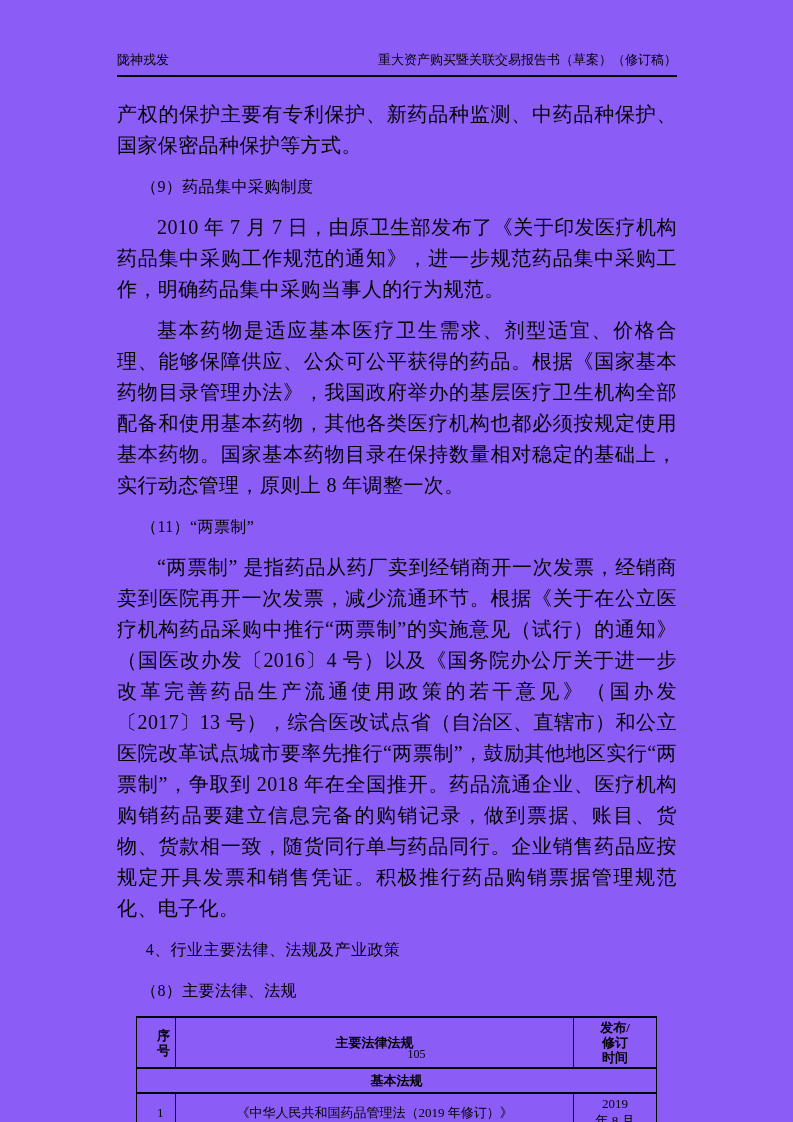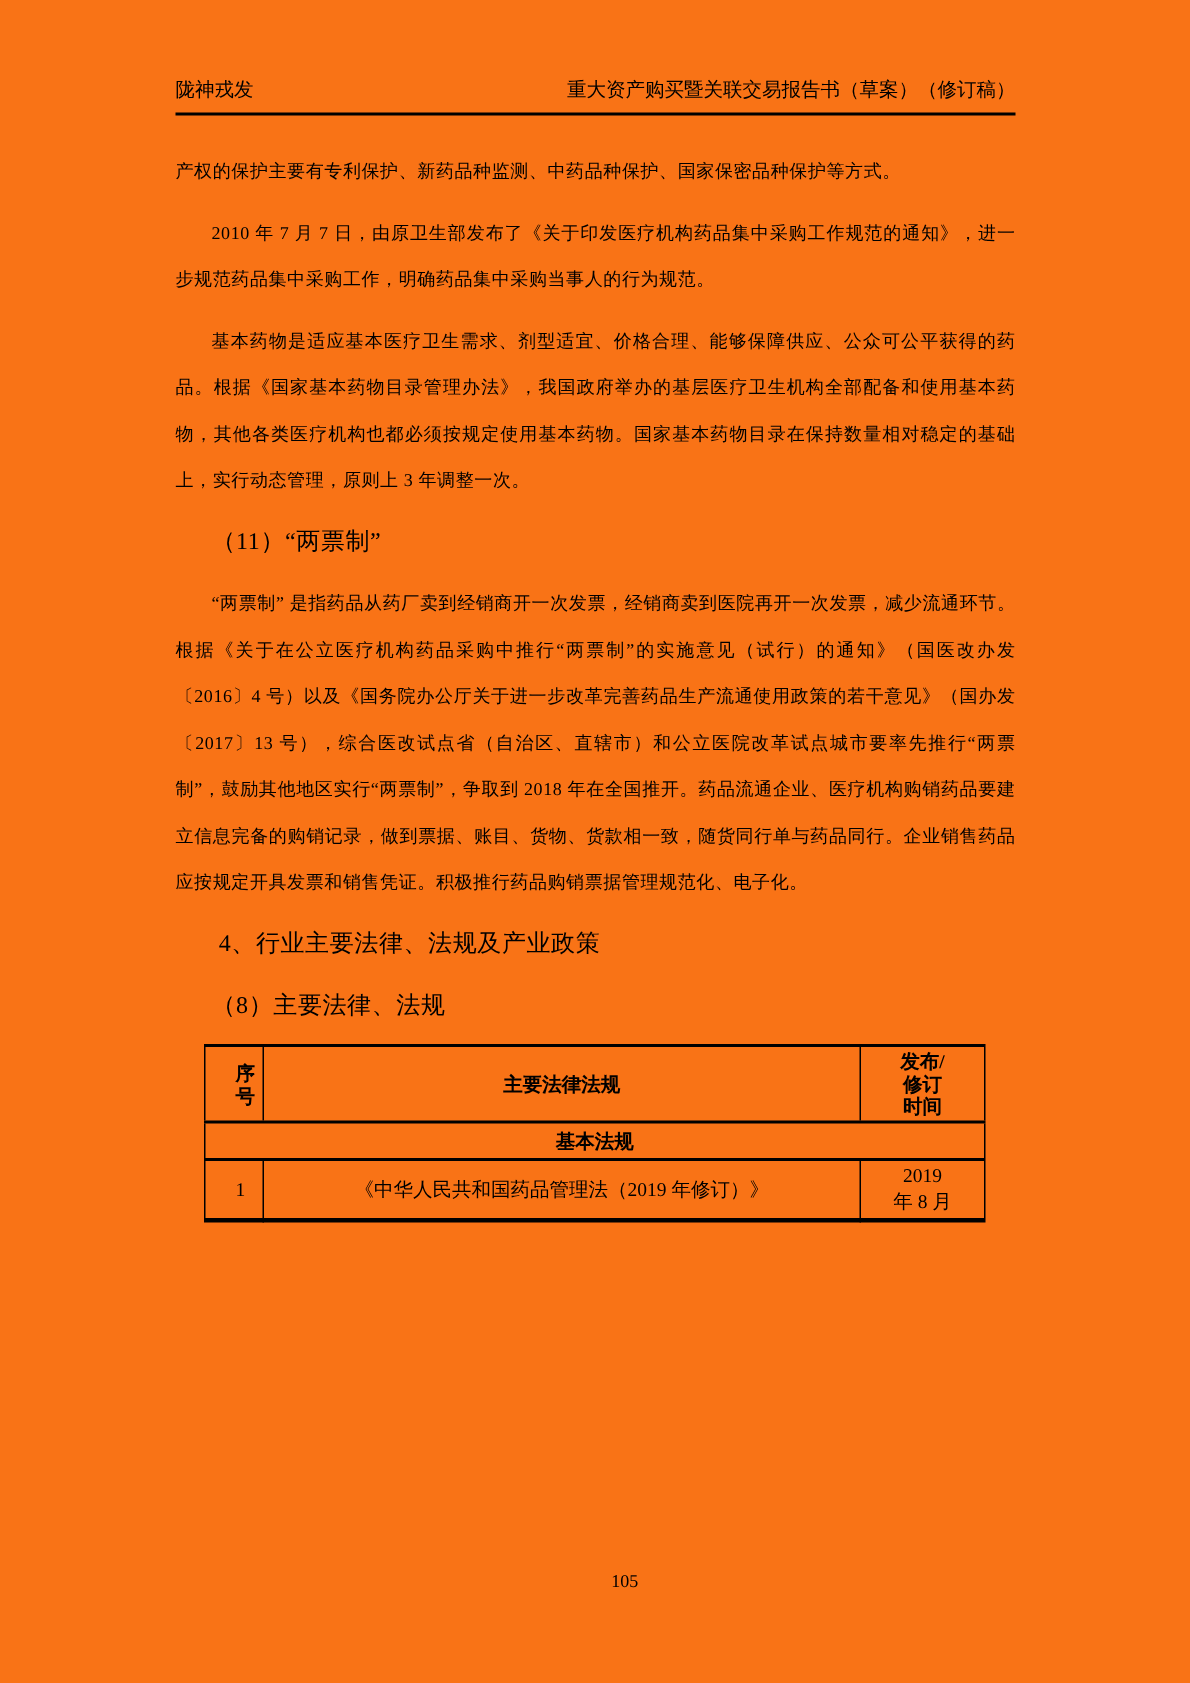--- a/index.html
+++ b/index.html
@@ -1,38 +1,38 @@
 <!DOCTYPE html>
 <html><head>
 <meta charset="utf-8">
 <style>
   html,body{margin:0;padding:0;background:#ffffff;}
   .page{
     position:relative;
     width:793px;height:1122px;
     margin:0 auto;
-    background:#f97316;
+    background:#8b5cf6;
     color:#000000;
     font-family:"Liberation Serif","DejaVu Serif",serif;
     box-sizing:border-box;
     padding:52px 116px 0 117px;
     overflow:hidden;
   }
   .doc-header{
     display:flex;
     justify-content:space-between;
     align-items:flex-end;
     font-size:13px;
     line-height:1.25;
     border-bottom:2px solid #000;
     padding-bottom:7px;
     margin-bottom:22px;
   }
   .para{
-    font-size:12px;
+    font-size:20px;
     line-height:31px;
     margin:0 0 10px 0;
     text-align:justify;
     text-justify:inter-character;
     text-indent:2em;
     letter-spacing:0.4px;
   }
   .para.noindent{text-indent:0;}
   .heading{
     font-size:16px;
@@ -90,25 +90,26 @@
 <div class="page">
 
   <header class="doc-header">
     <span>陇神戎发</span>
     <span>重大资产购买暨关联交易报告书（草案）（修订稿）</span>
   </header>
 
   <main>
     <p class="para noindent">产权的保护主要有专利保护、新药品种监测、中药品种保护、国家保密品种保护等方式。</p>
 
+    <p class="heading">（9）药品集中采购制度</p>
 
     <p class="para">2010 年 7 月 7 日，由原卫生部发布了《关于印发医疗机构药品集中采购工作规范的通知》，进一步规范药品集中采购工作，明确药品集中采购当事人的行为规范。</p>
 
 
-    <p class="para">基本药物是适应基本医疗卫生需求、剂型适宜、价格合理、能够保障供应、公众可公平获得的药品。根据《国家基本药物目录管理办法》，我国政府举办的基层医疗卫生机构全部配备和使用基本药物，其他各类医疗机构也都必须按规定使用基本药物。国家基本药物目录在保持数量相对稳定的基础上，实行动态管理，原则上 3 年调整一次。</p>
+    <p class="para">基本药物是适应基本医疗卫生需求、剂型适宜、价格合理、能够保障供应、公众可公平获得的药品。根据《国家基本药物目录管理办法》，我国政府举办的基层医疗卫生机构全部配备和使用基本药物，其他各类医疗机构也都必须按规定使用基本药物。国家基本药物目录在保持数量相对稳定的基础上，实行动态管理，原则上 8 年调整一次。</p>
 
     <p class="heading">（11）“两票制”</p>
 
     <p class="para">“两票制” 是指药品从药厂卖到经销商开一次发票，经销商卖到医院再开一次发票，减少流通环节。根据《关于在公立医疗机构药品采购中推行“两票制”的实施意见（试行）的通知》（国医改办发〔2016〕4 号）以及《国务院办公厅关于进一步改革完善药品生产流通使用政策的若干意见》（国办发〔2017〕13 号），综合医改试点省（自治区、直辖市）和公立医院改革试点城市要率先推行“两票制”，鼓励其他地区实行“两票制”，争取到 2018 年在全国推开。药品流通企业、医疗机构购销药品要建立信息完备的购销记录，做到票据、账目、货物、货款相一致，随货同行单与药品同行。企业销售药品应按规定开具发票和销售凭证。积极推行药品购销票据管理规范化、电子化。</p>
 
     <p class="heading level1">4、行业主要法律、法规及产业政策</p>
 
     <p class="heading">（8）主要法律、法规</p>
 
     <table class="law-table">

